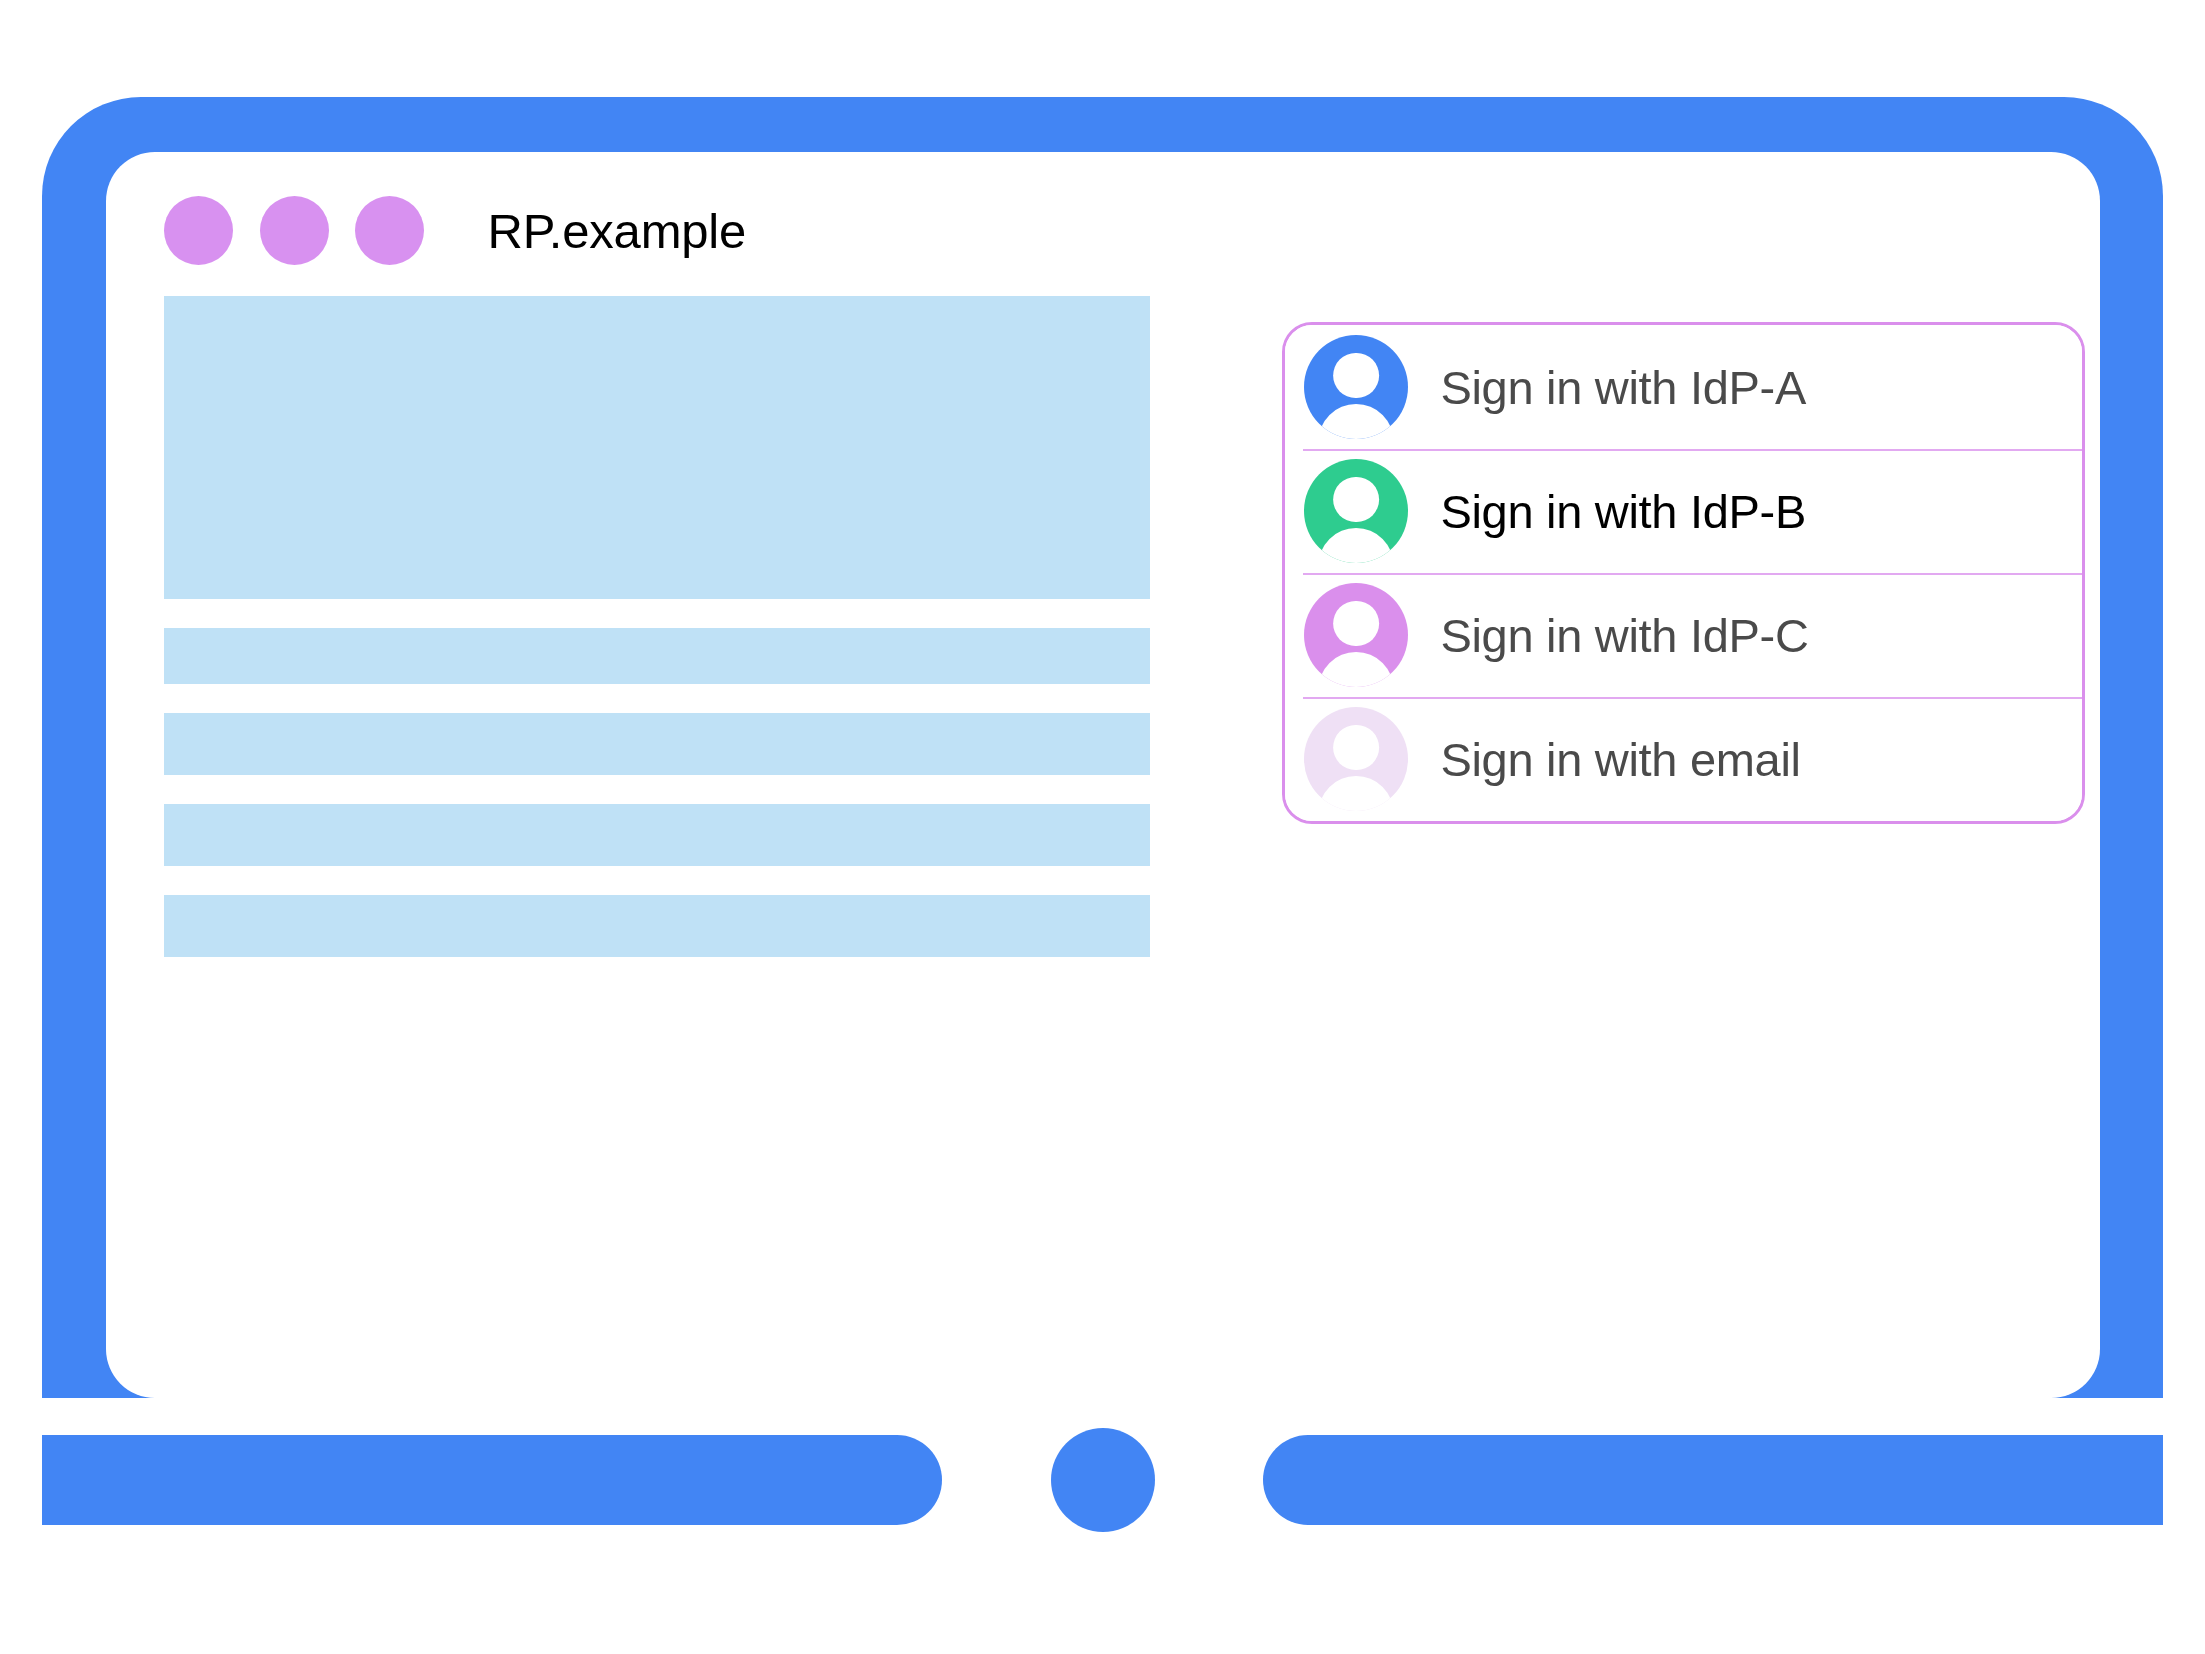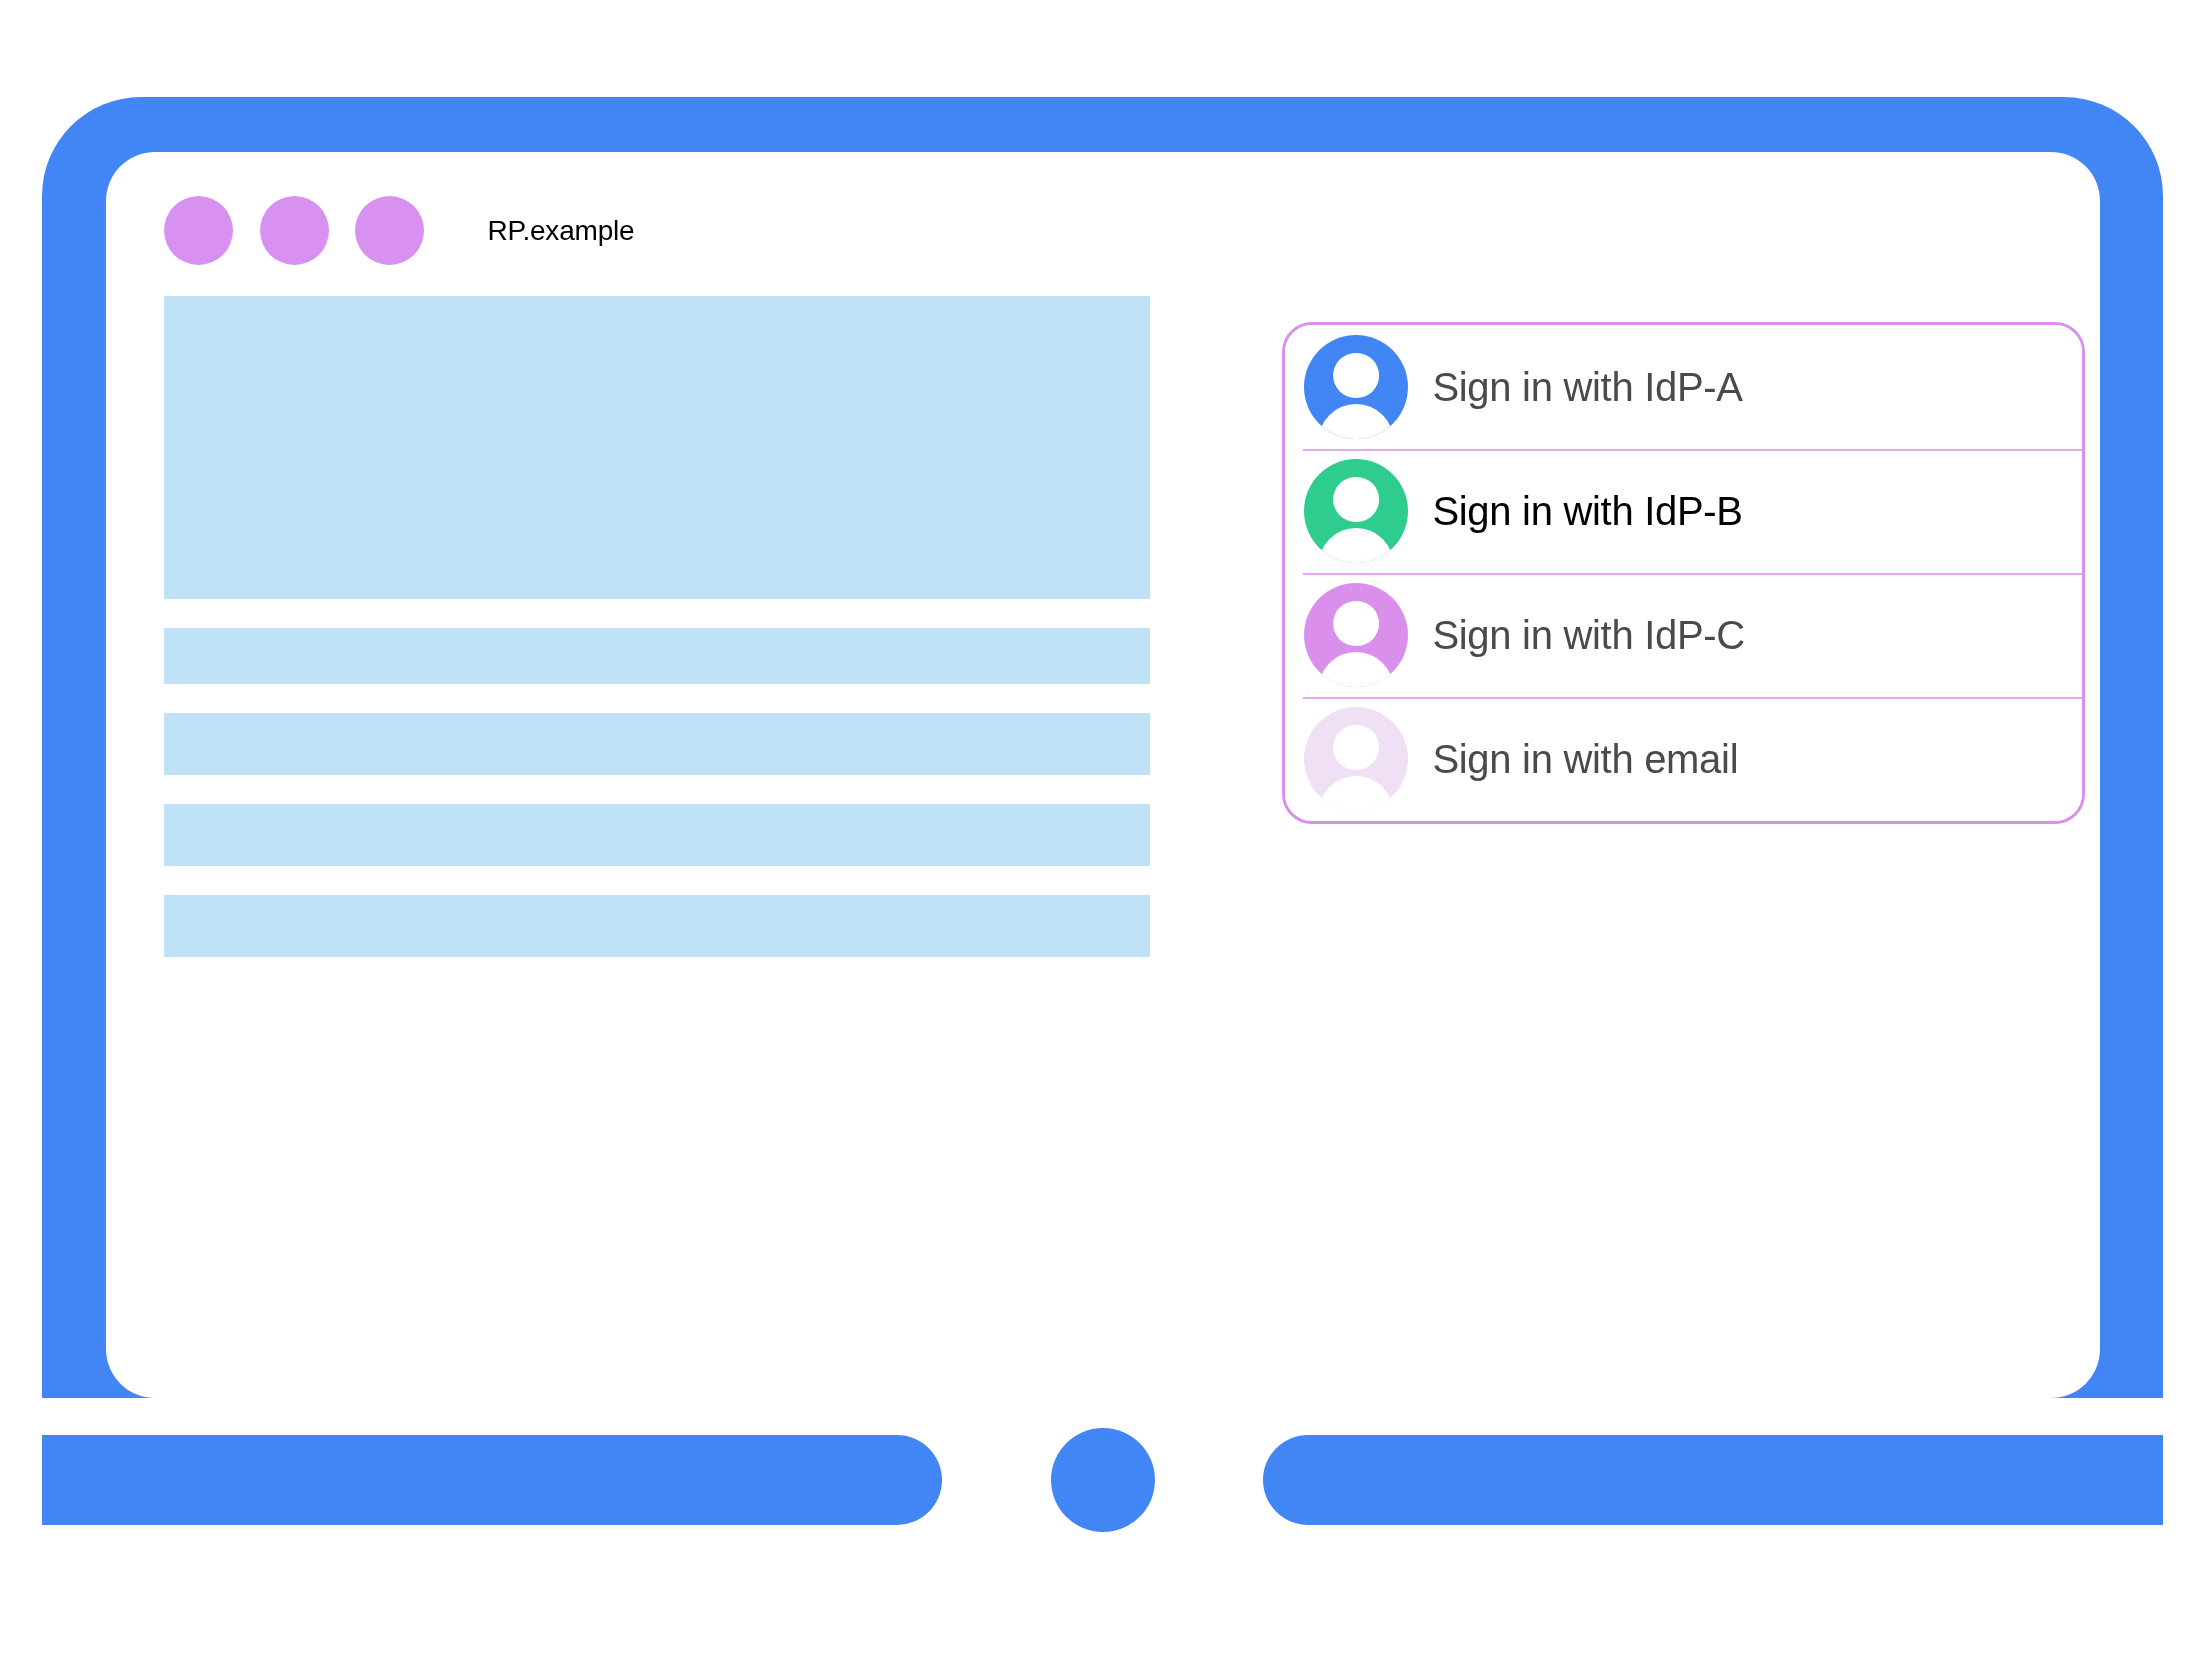--- a/index.html
+++ b/index.html
@@ -94,21 +94,21 @@
   }
   .window-dot {
     width: 69px;
     height: 69px;
     border-radius: 50%;
     background: #D891F0;
     flex: 0 0 auto;
   }
   #page-title {
     margin-left: 37px;
-    font-size: 28px;
+    font-size: 49px;
     color: #000000;
     white-space: nowrap;
     letter-spacing: -0.2px;
   }
 
   
   #content-placeholders {
     position: absolute;
     left: 58px;
     top: 144px;
@@ -173,22 +173,22 @@
     position: absolute;
     left: 50%;
     top: 66%;
     transform: translateX(-50%);
     width: 72%;
     height: 72%;
     border-radius: 50%;
     background: #ffffff;
   }
   .account-label {
-    margin-left: 24px;
-    font-size: 40px;
+    margin-left: 32px;
+    font-size: 47px;
     color: #4A4A4A;
     white-space: nowrap;
     letter-spacing: -0.3px;
   }
 </style>
 </head>
 <body>
 
 <div id="device-frame">
 

